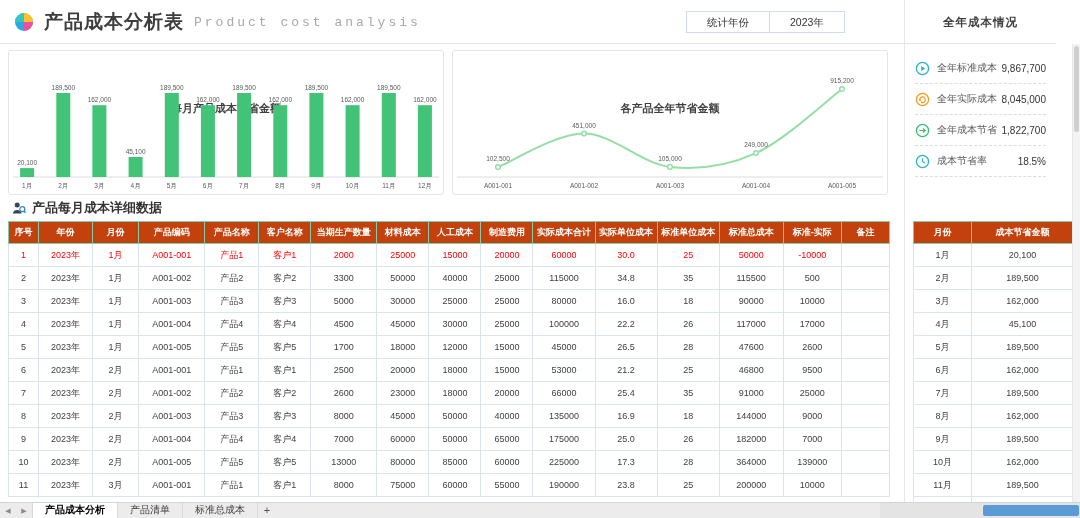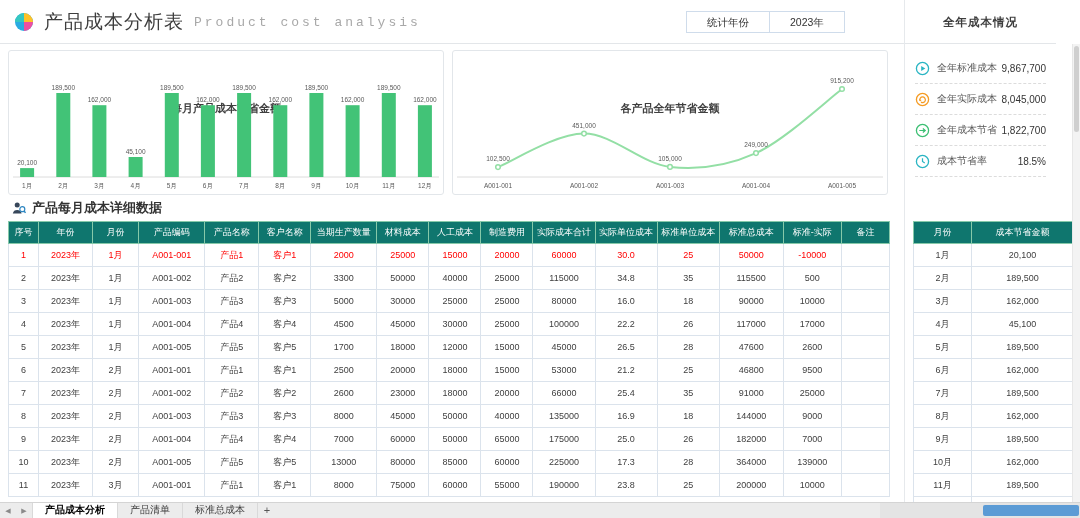--- a/index.html
+++ b/index.html
@@ -5,21 +5,21 @@
   *{margin:0;padding:0;box-sizing:border-box;}
   html,body{width:1080px;height:518px;overflow:hidden;background:#fff;
     font-family:"Liberation Sans",sans-serif;}
   .app{position:relative;width:1080px;height:518px;background:#fff;}
 
   
   .topbar{position:absolute;left:0;top:0;width:904px;height:44px;background:#fff;
     border-bottom:1px solid #e3e6e9;}
   .brand{position:absolute;left:12px;top:0;height:44px;display:flex;align-items:center;}
   .logo{width:24px;height:22px;margin-right:8px;}
-  .page-title{font-size:19px;font-weight:normal;color:#3d3d3d;letter-spacing:1px;}
+  .page-title{font-size:19px;font-weight:bold;color:#3d3d3d;letter-spacing:1px;}
   .page-subtitle{margin-left:10px;font-size:13px;color:#a8a8a8;letter-spacing:3px;
     font-family:"Liberation Mono",monospace;}
   .yearbox{position:absolute;left:686px;top:11px;height:22px;display:flex;}
   .ycell{height:22px;line-height:20px;padding:0 20px;font-size:10.5px;color:#333;
     border:1px solid #cfdcEB;border:1px solid #cfdceb;background:#fff;text-align:center;}
   .ycell.value{border-left:none;min-width:64px;cursor:pointer;}
 
   
   .chart-panel{position:absolute;top:50px;width:436px;height:145px;background:#fff;
     border:1px solid #e2e6ea;border-radius:3px;}
@@ -29,21 +29,21 @@
   .chart-svg{position:absolute;left:0;top:24px;width:434px;height:118px;
     font-family:"Liberation Sans",sans-serif;}
 
   
   .section-head{position:absolute;left:12px;top:199px;display:flex;align-items:center;gap:6px;}
   .section-head svg{width:14px;height:14px;}
   .section-title{font-size:13px;font-weight:bold;color:#333;}
   .detail-wrap{position:absolute;left:8px;top:221px;width:882px;height:281px;overflow:hidden;}
 
   table.grid{border-collapse:collapse;width:100%;table-layout:fixed;background:#fff;}
-  table.grid th{background:#0f766e;color:#fff;font-size:9px;font-weight:normal;height:22px;
+  table.grid th{background:#c2410c;color:#fff;font-size:9px;font-weight:bold;height:22px;
     border:1px solid #86c9a9;padding:0 1px;white-space:nowrap;overflow:hidden;text-align:center;}
   table.grid td{font-size:9px;color:#404040;height:23px;text-align:center;
     border:1px solid #dbe3ec;white-space:nowrap;overflow:hidden;padding:0 2px;background:#fff;}
   tr.red td{color:#ff0000;}
 
   
   .sidebar{position:absolute;left:904px;top:0;width:152px;height:502px;background:#fff;
     border-left:1px solid #e6e9ec;}
   .sidebar-head{height:44px;line-height:44px;text-align:center;font-size:11.5px;
     color:#3d3d3d;font-weight:bold;letter-spacing:1px;border-bottom:1px solid #e3e6e9;}

